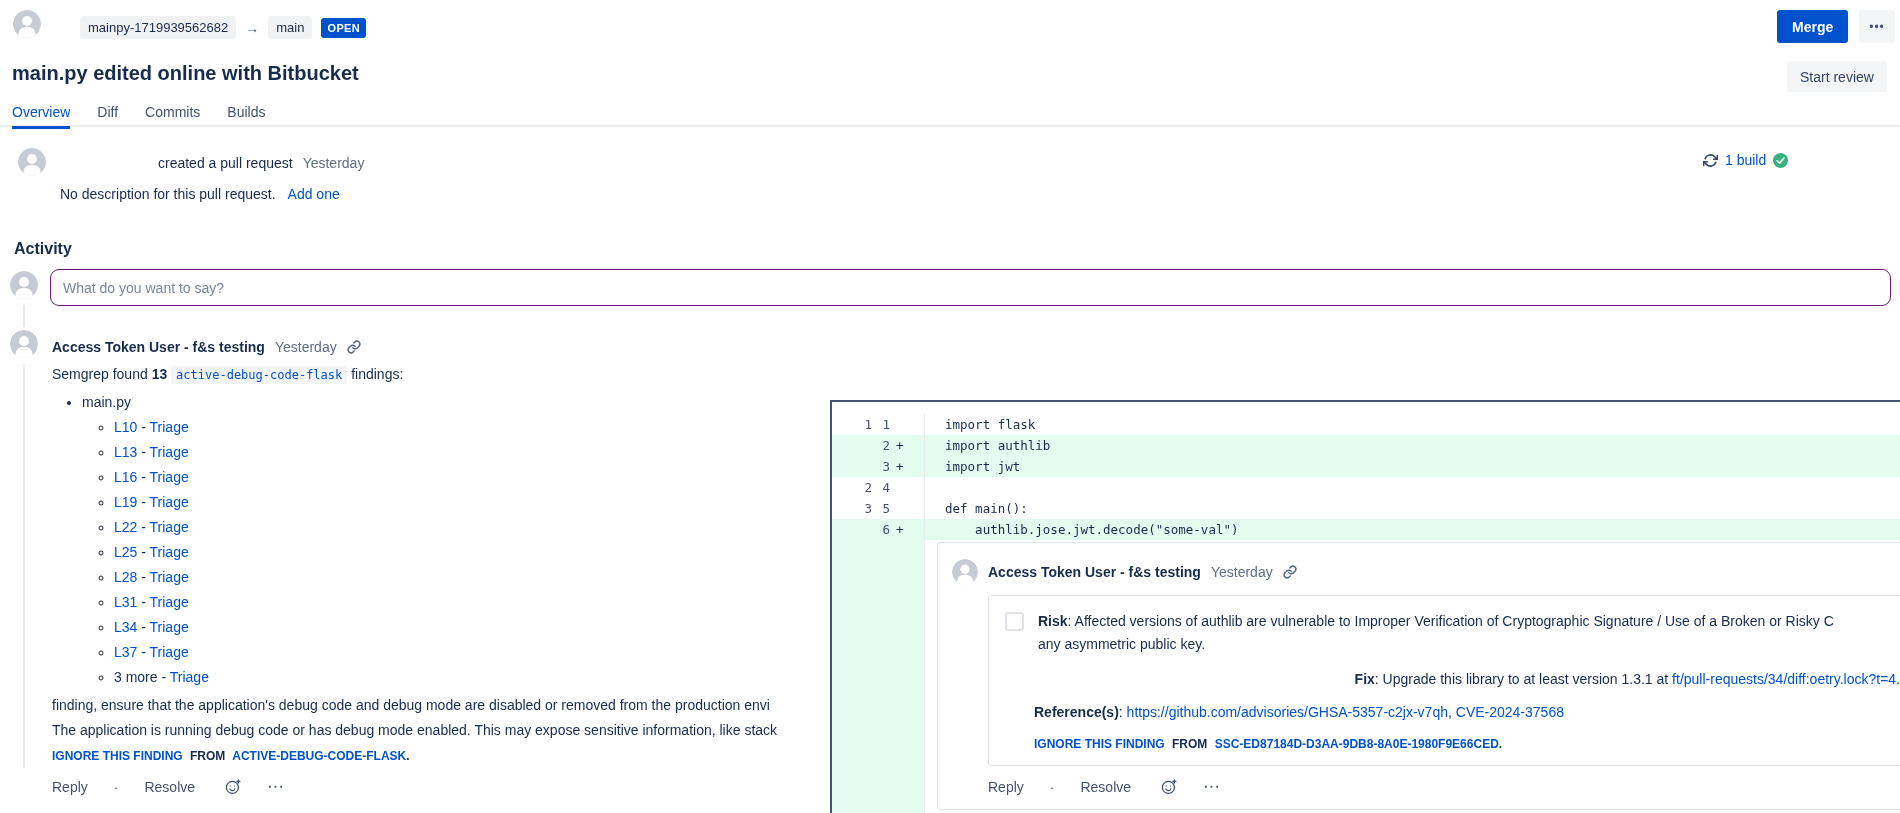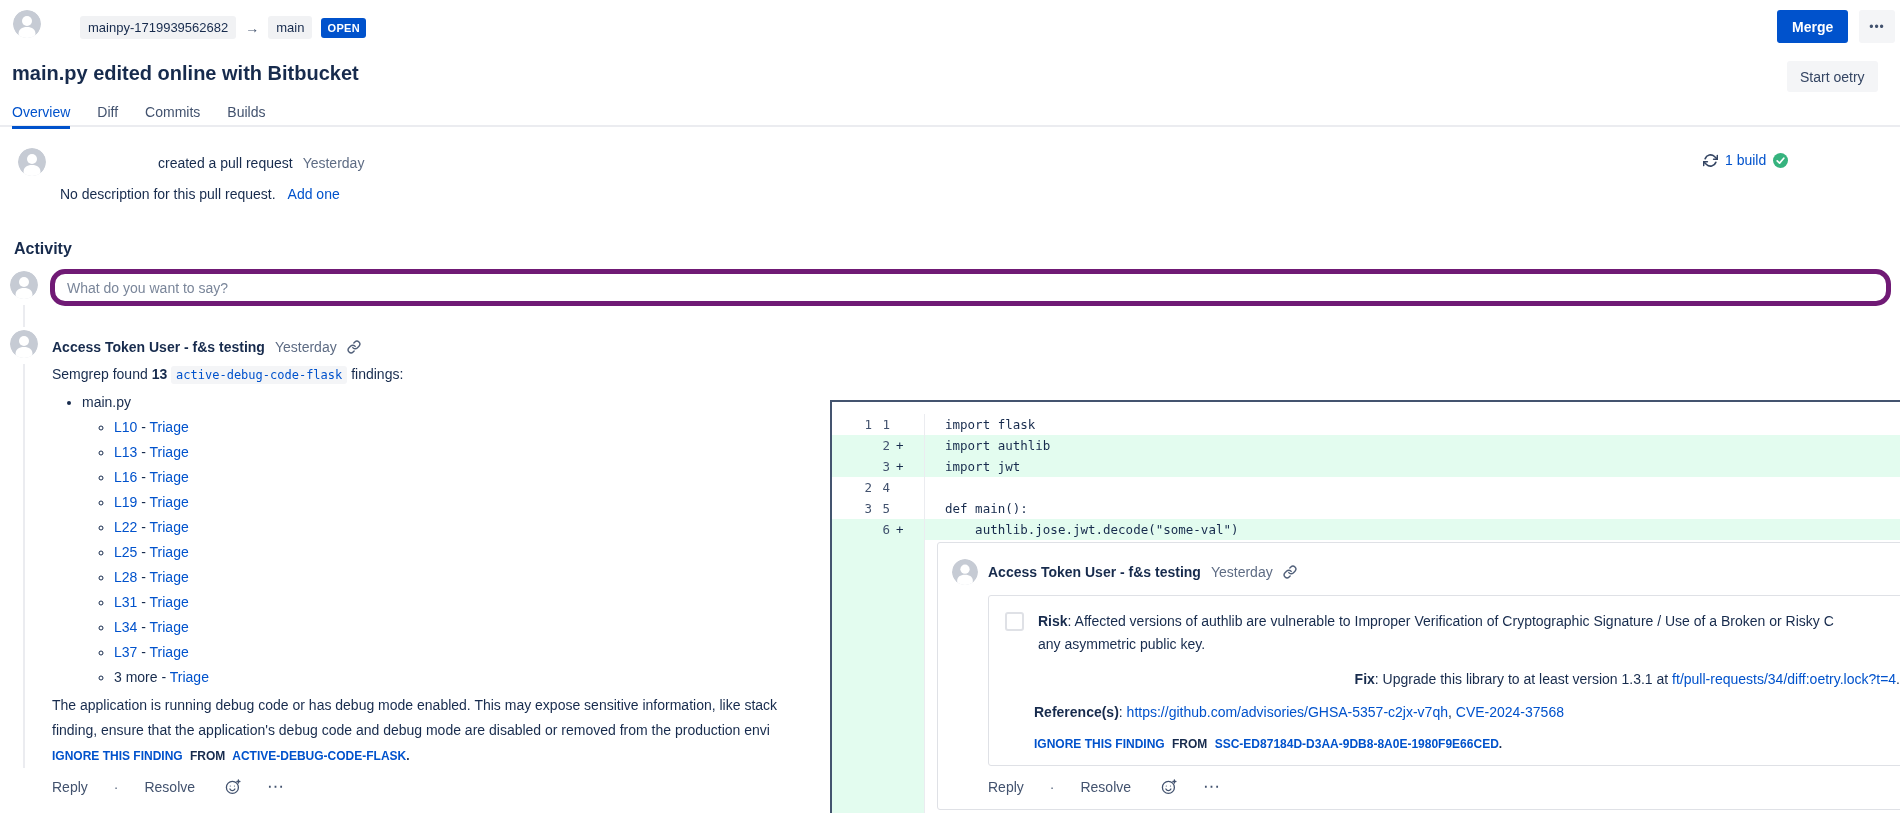--- a/index.html
+++ b/index.html
@@ -28,21 +28,21 @@
   
   #event-text{left:158px;top:155px;font-size:14px;}
   .time{color:#5E6C84;}
   #event-text .time{margin-left:10px;}
   #build-status{left:1703px;top:152px;display:flex;align-items:center;gap:7px;font-size:14px;}
   #build-link{color:#0052CC;text-decoration:none;}
   #no-desc{left:60px;top:186px;font-size:14px;}
   #add-one{color:#0052CC;margin-left:12px;text-decoration:none;}
   #activity-heading{left:14px;top:240px;font-size:16px;font-weight:600;}
   
-  #composer-input{left:50px;top:269px;width:1841px;height:37px;border:5px solid #701a75;border-radius:15px;
+  #composer-input{left:50px;top:269px;width:1841px;height:37px;border:1px solid #701a75;border-radius:9px;
     font-size:14px;padding:0 12px;box-sizing:border-box;color:#172B4D;font-family:inherit;}
   #composer-input::placeholder{color:#7A869A;opacity:1;}
   .thread-line{position:absolute;width:2px;background:#EBECF0;left:23px;}
   
   #comment-header{left:52px;top:339px;display:flex;align-items:center;gap:10px;font-size:14px;}
   .author{font-weight:700;}
   #semgrep-line{left:52px;top:366px;font-size:14px;}
   .code-chip{font-family:"DejaVu Sans Mono",monospace;font-size:12px;color:#0052CC;background:#F4F5F7;padding:2px 5px;border-radius:3px;}
   #findings{left:52px;top:395px;font-size:14px;}
   #findings ul{margin:0;padding-left:30px;list-style:disc;}
@@ -99,21 +99,21 @@
   <span class="chip">mainpy-1719939562682</span>
   <span class="arrow">→</span>
   <span class="chip">main</span>
   <span class="badge-open">OPEN</span>
 </div>
 
 <button id="merge-btn" class="abs">Merge</button>
 <button id="more-btn" class="abs"><span>•••</span></button>
 
 <h1 id="pr-title" class="abs" style="margin:0;">main.py edited online with Bitbucket</h1>
-<button id="start-review-btn" class="abs">Start oetry</button>
+<button id="start-review-btn" class="abs">Start review</button>
 
 <div id="tabs" class="abs">
     <div class="tab active">Overview</div>
     <div class="tab">Diff</div>
     <div class="tab">Commits</div>
     <div class="tab">Builds</div>
   </div>
 <div id="tabs-divider" class="abs"></div>
 
 <span class="avatar abs" style="left:18px;top:148px;">
@@ -202,22 +202,22 @@
           <li><a class="lnk" href="#">L31</a><span> - </span><a class="lnk" href="#">Triage</a></li>
           <li><a class="lnk" href="#">L34</a><span> - </span><a class="lnk" href="#">Triage</a></li>
           <li><a class="lnk" href="#">L37</a><span> - </span><a class="lnk" href="#">Triage</a></li>
           <li><span>3 more</span><span> - </span><a class="lnk" href="#">Triage</a></li>
         </ul>
     </li>
   </ul>
 </div>
 
 <div id="comment-body" class="abs">
+  <div class="clip-line">finding, ensure that the application's debug code and debug mode are disabled or removed from the production envi</div>
   <div class="clip-line">The application is running debug code or has debug mode enabled. This may expose sensitive information, like stack</div>
-  <div class="clip-line">finding, ensure that the application's debug code and debug mode are disabled or removed from the production envi</div>
 </div>
 
 <div id="ignore-row-main" class="abs ignore-row">
   <a href="#" class="lnk sp">IGNORE THIS FINDING</a>
   <span class="sp">FROM</span>
   <a href="#" class="lnk">ACTIVE-DEBUG-CODE-FLASK</a><span>.</span>
 </div>
 
 <div id="reply-row-main" class="abs reply-row">
   <a href="#" style="color:#42526E;text-decoration:none;">Reply</a>

